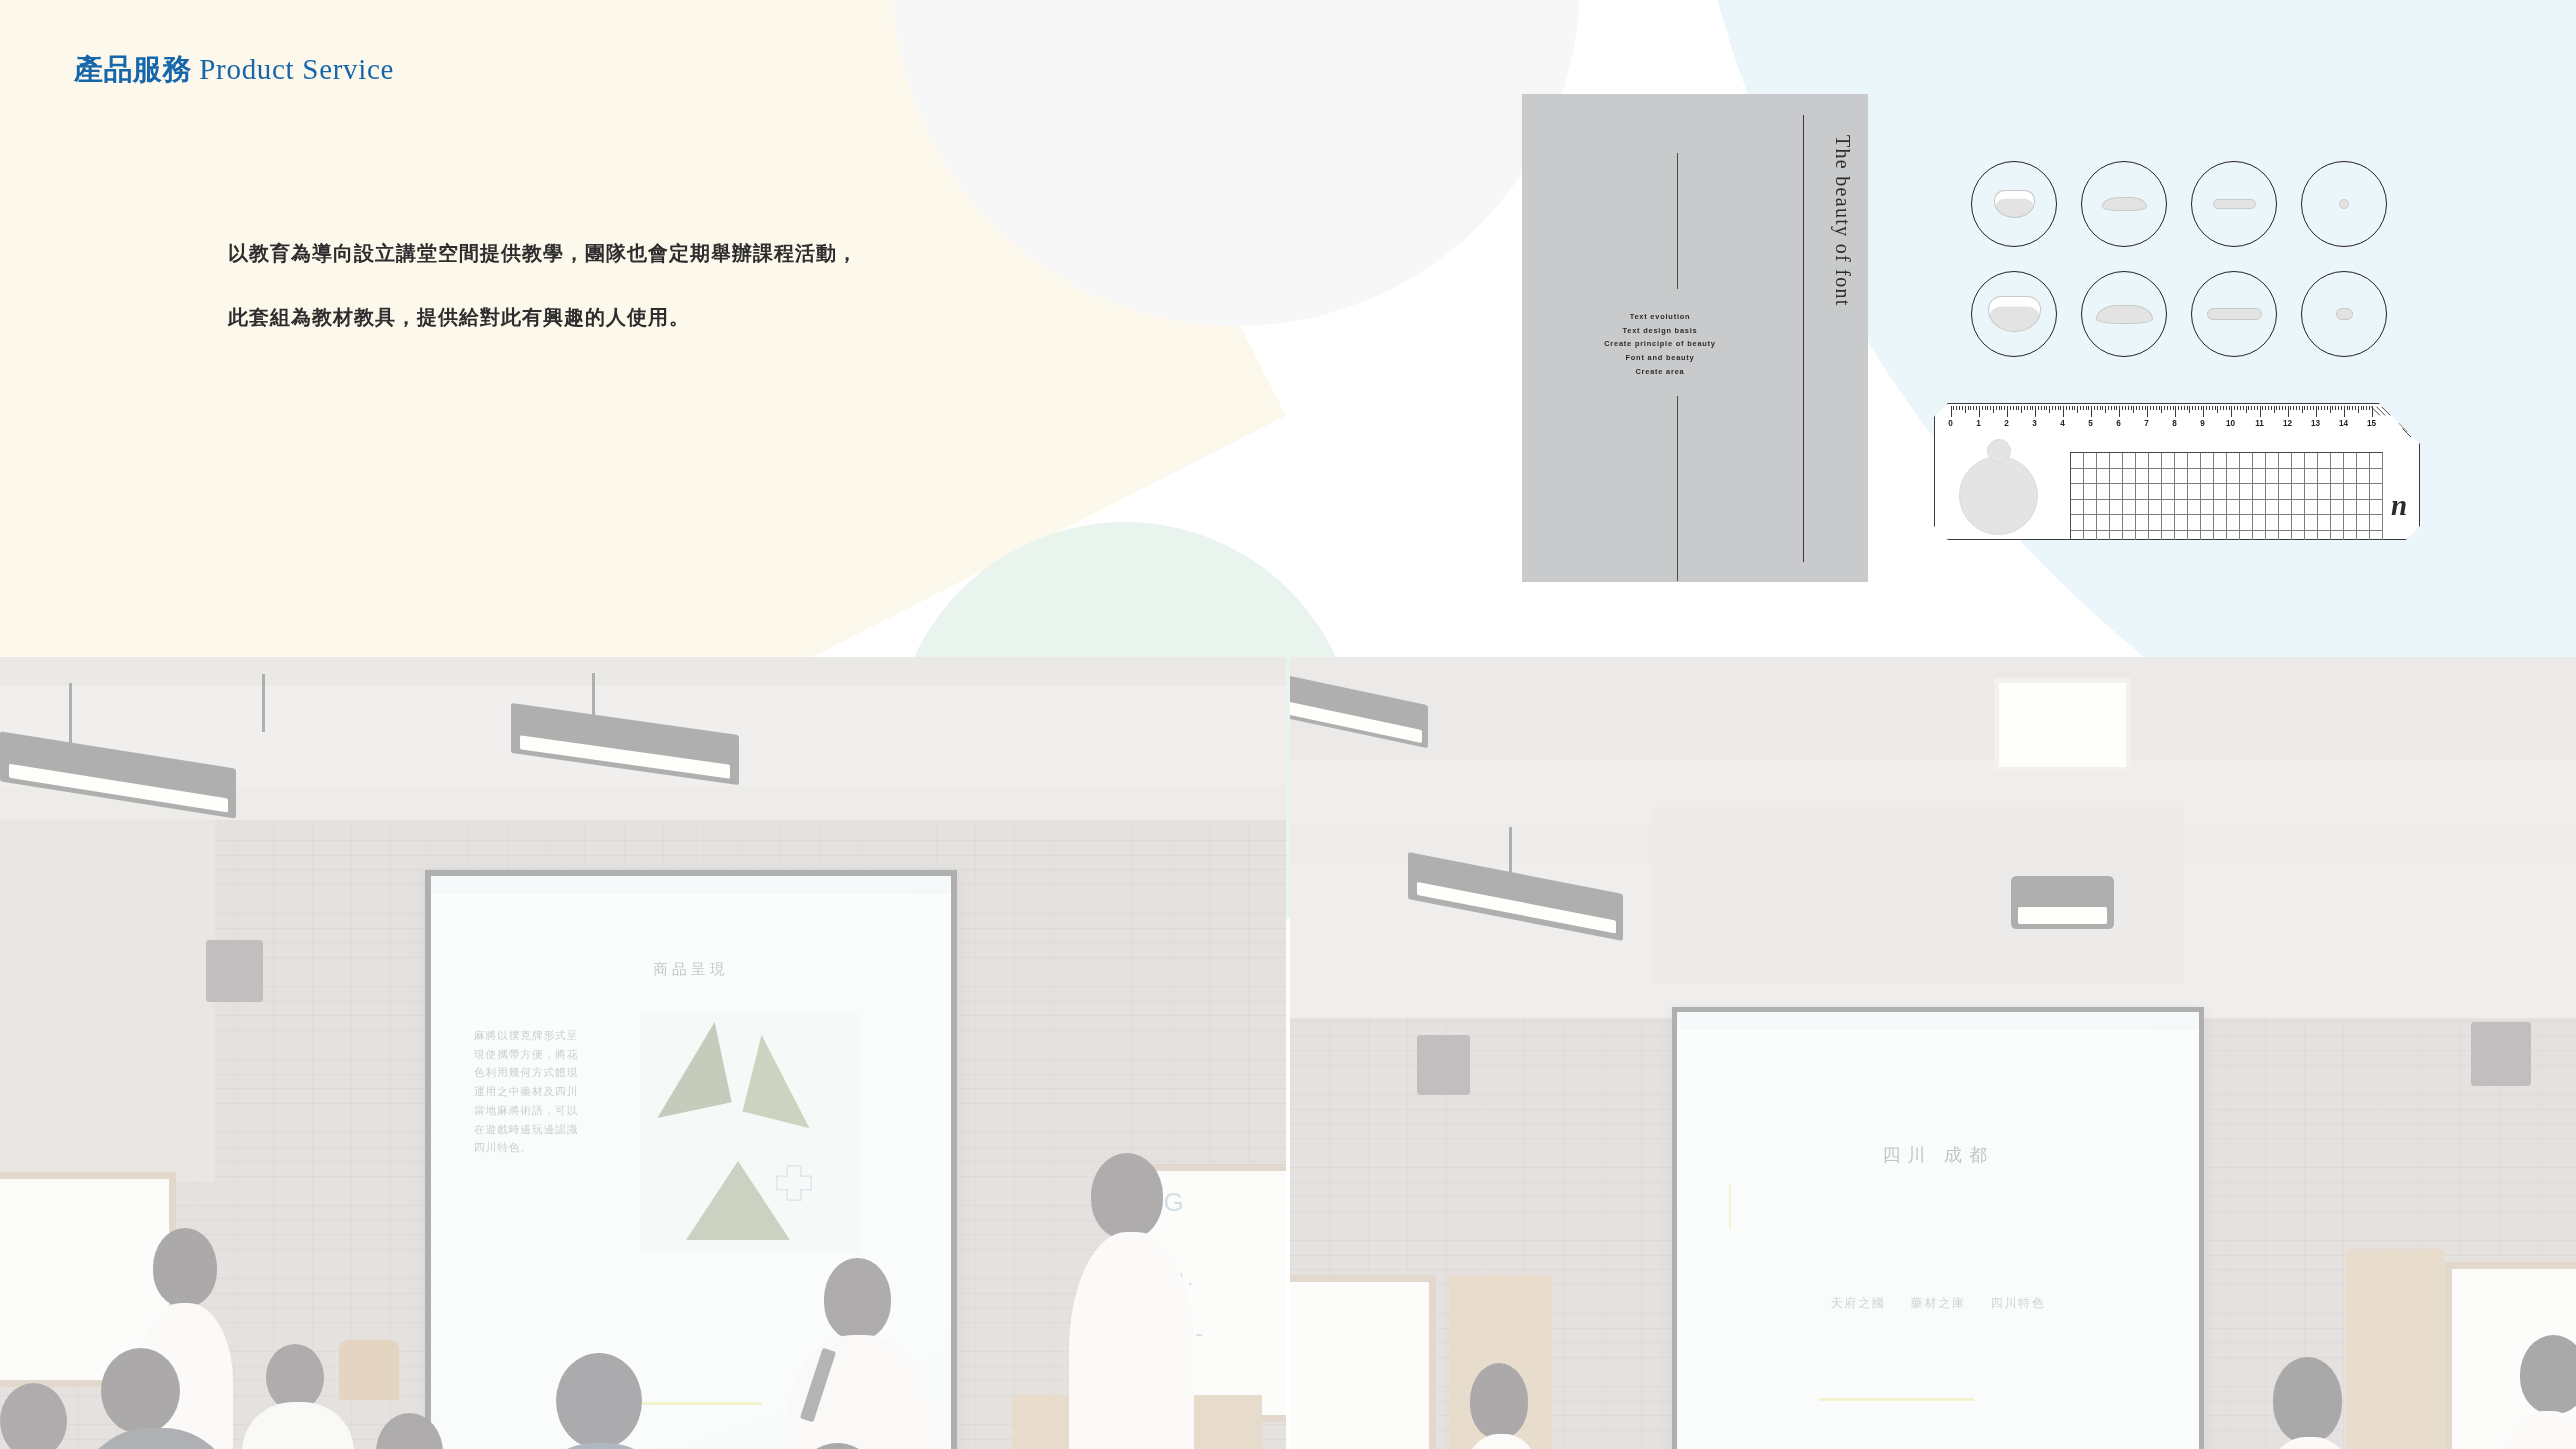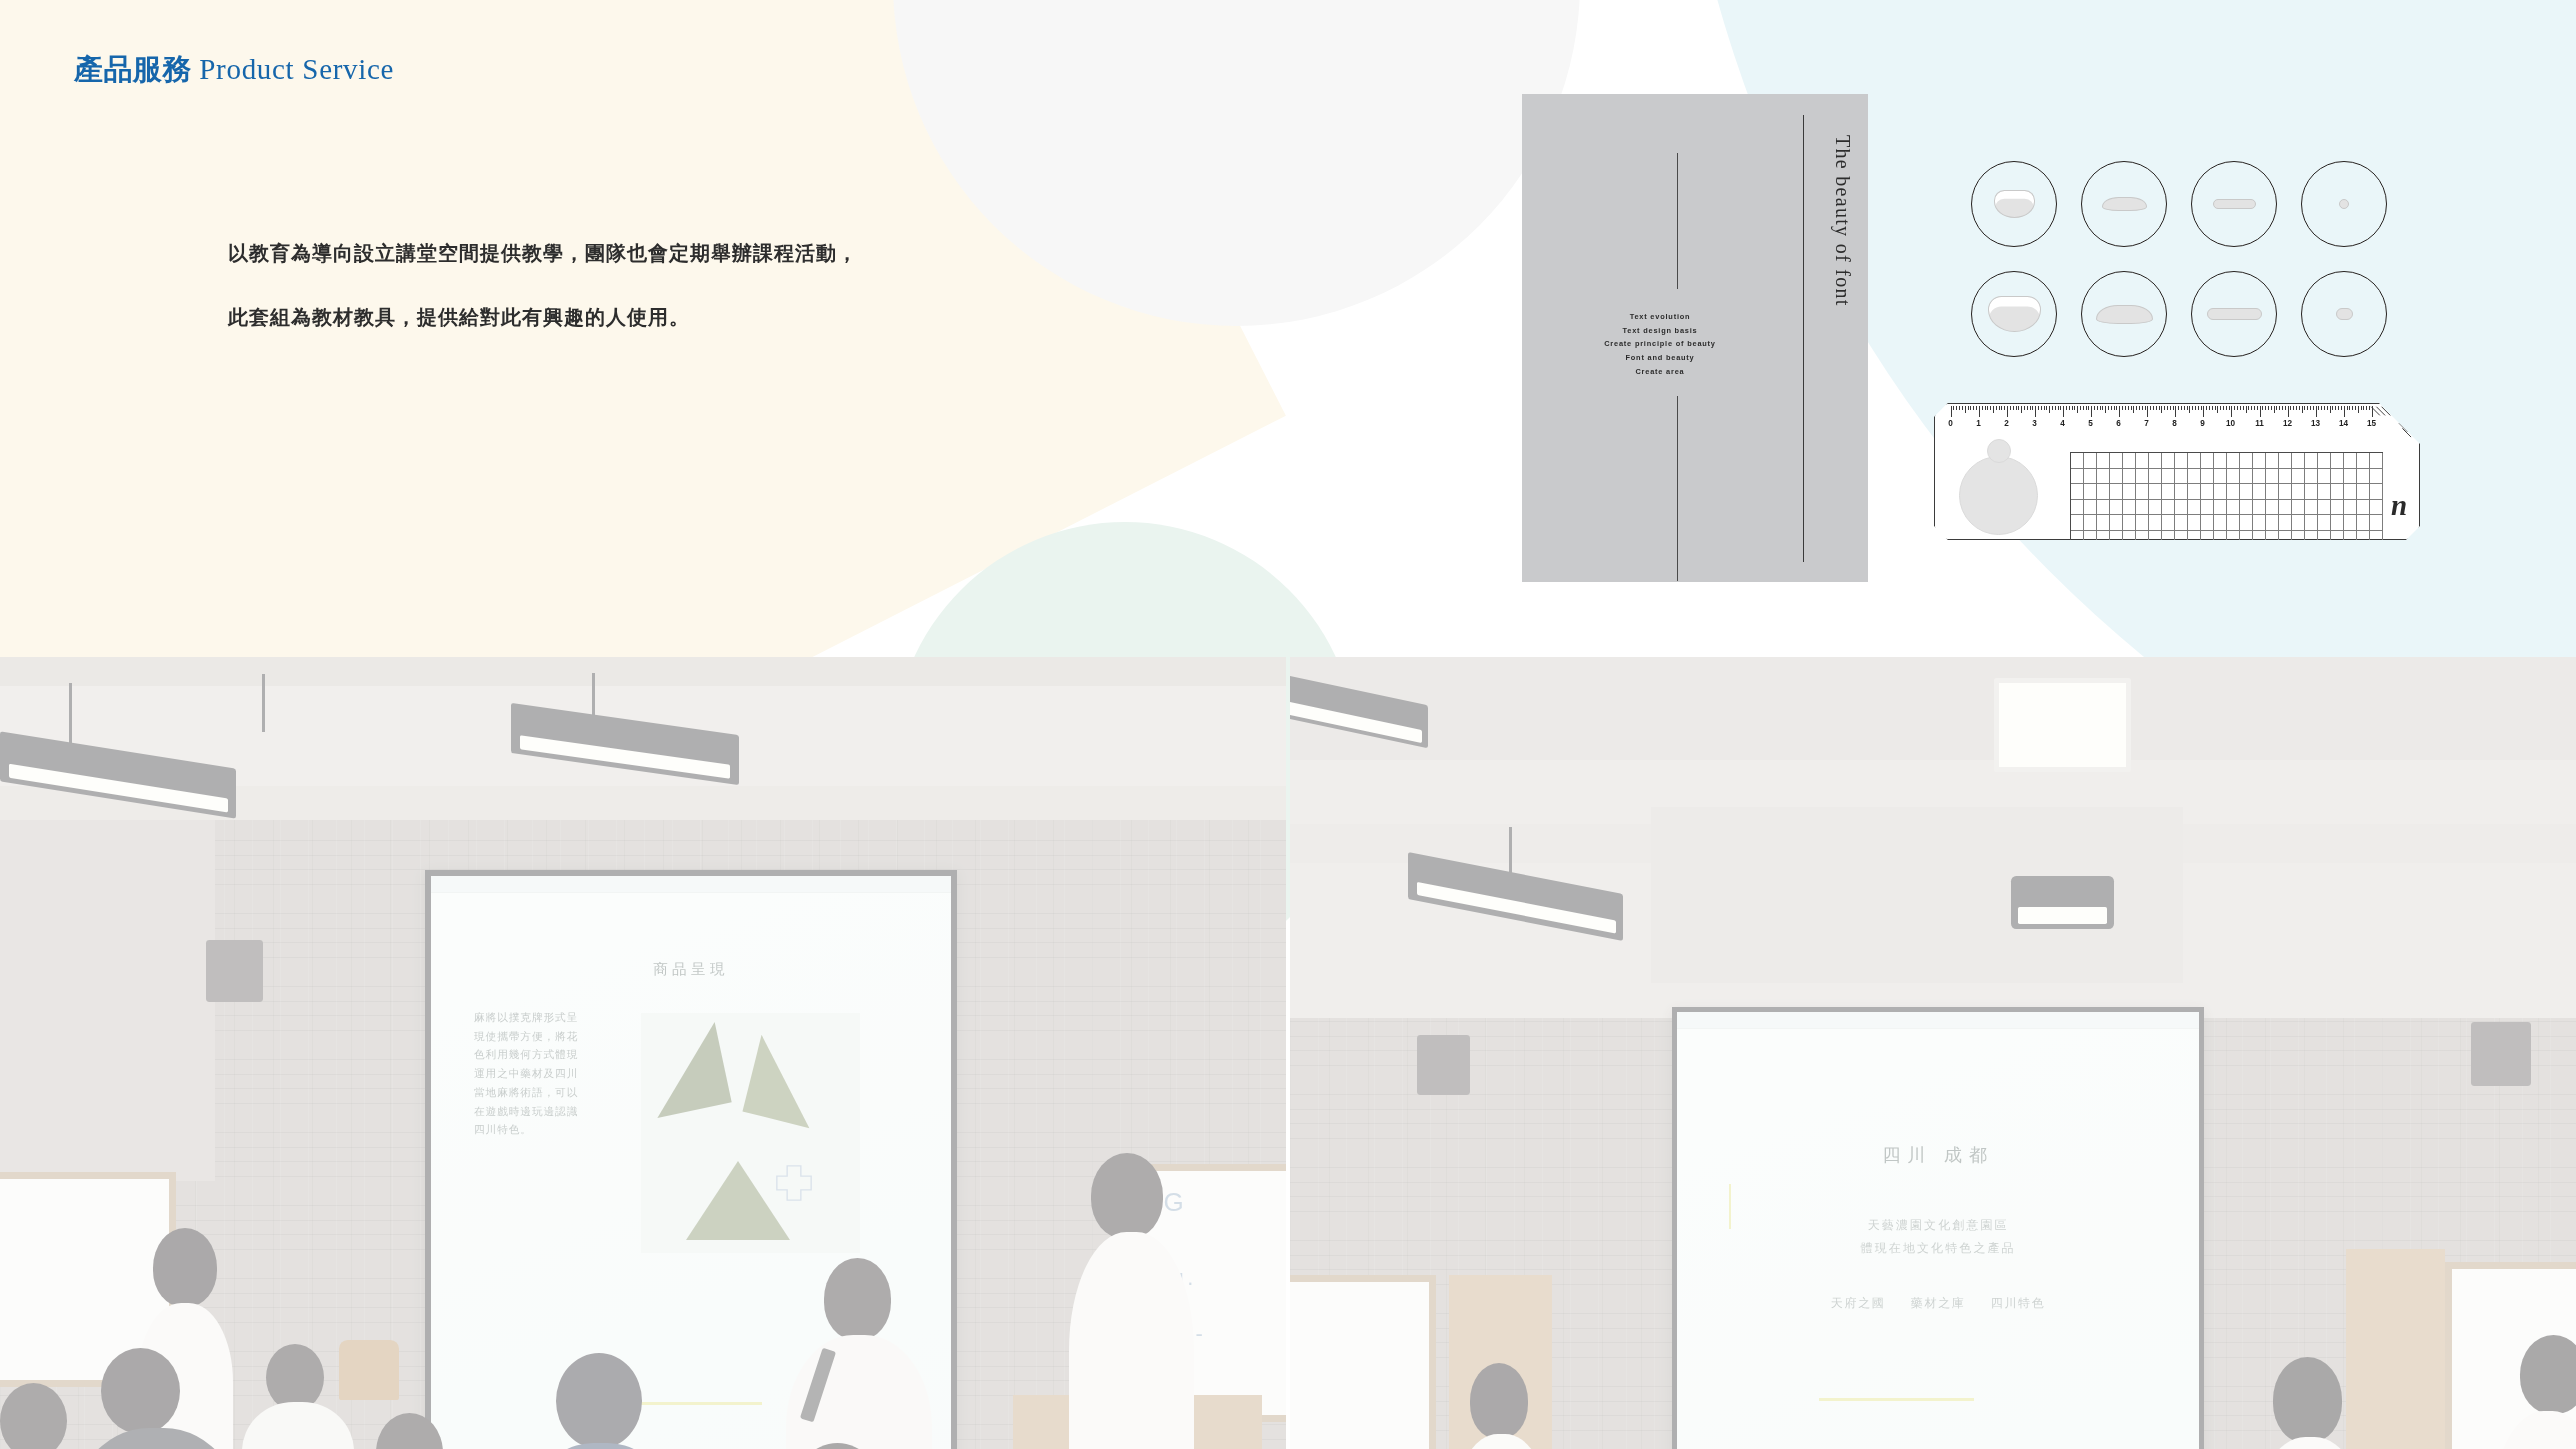--- a/index.html
+++ b/index.html
@@ -596,21 +596,21 @@
         <div class="lamp-tube" style="left:8.6px;top:31px;width:210px;height:13.7px;"></div>
       </div>
       <div class="lamp-rod" style="left:592px;top:15.5px;height:48px;"></div>
 
       <div class="speaker" style="left:206px;top:283px;width:57px;height:62px;"></div>
 
       <div class="screen" style="left:425px;top:213px;width:532px;height:614px;">
         <div class="slide">
           <div class="slide-bar"></div>
           <div class="slide-title" style="top:84px;font-size:14.6px;">商品呈現</div>
-          <div class="slide-col" style="left:43px;top:132px;width:112px;font-size:10.7px;">
+          <div class="slide-col" style="left:43px;top:150px;width:112px;font-size:10.7px;">
             <div>麻將以撲克牌形式呈</div>
             <div>現使攜帶方便，將花</div>
             <div>色利用幾何方式體現</div>
             <div>運用之中藥材及四川</div>
             <div>當地麻將術語，可以</div>
             <div>在遊戲時邊玩邊認識</div>
             <div>四川特色。</div>
           </div>
           <div class="slide-img" style="left:210px;top:137px;width:219px;height:240px;">
             <div class="tri" style="left:6.9px;top:15.5px;width:0;height:0;border-left:76px solid transparent;border-bottom:82px solid #6a7a50;transform:rotate(-12deg);"></div>
@@ -682,24 +682,20 @@
         <div class="lamp-tube" style="left:6.9px;top:31px;width:89px;height:17px;"></div>
       </div>
 
       <div class="speaker" style="left:127px;top:378px;width:53px;height:60px;"></div>
       <div class="speaker" style="left:1181px;top:365px;width:60px;height:64px;"></div>
 
       <div class="screen" style="left:382px;top:350px;width:532px;height:640px;border-width:5.2px;">
         <div class="slide">
           <div class="slide-bar"></div>
           <div class="slide-title" style="top:131px;font-size:18px;letter-spacing:6.9px;">四川 成都</div>
-          <div class="slide-sub" style="top:202px;font-size:12px;letter-spacing:2.1px;line-height:1.9;">
-            <div>天藝濃園文化創意園區</div>
-            <div>體現在地文化特色之產品</div>
-          </div>
           <div class="slide-sub" style="top:283px;font-size:12px;letter-spacing:1.7px;">
             <span>天府之國</span>&nbsp;&nbsp;&nbsp;&nbsp;
             <span>藥材之庫</span>&nbsp;&nbsp;&nbsp;&nbsp;
             <span>四川特色</span>
           </div>
           <div class="slide-underline" style="left:142px;top:386px;width:155px;"></div>
           <div class="slide-underline" style="left:52px;top:172px;width:1.7px;height:45px;background:#dfe07c;"></div>
         </div>
       </div>
 

